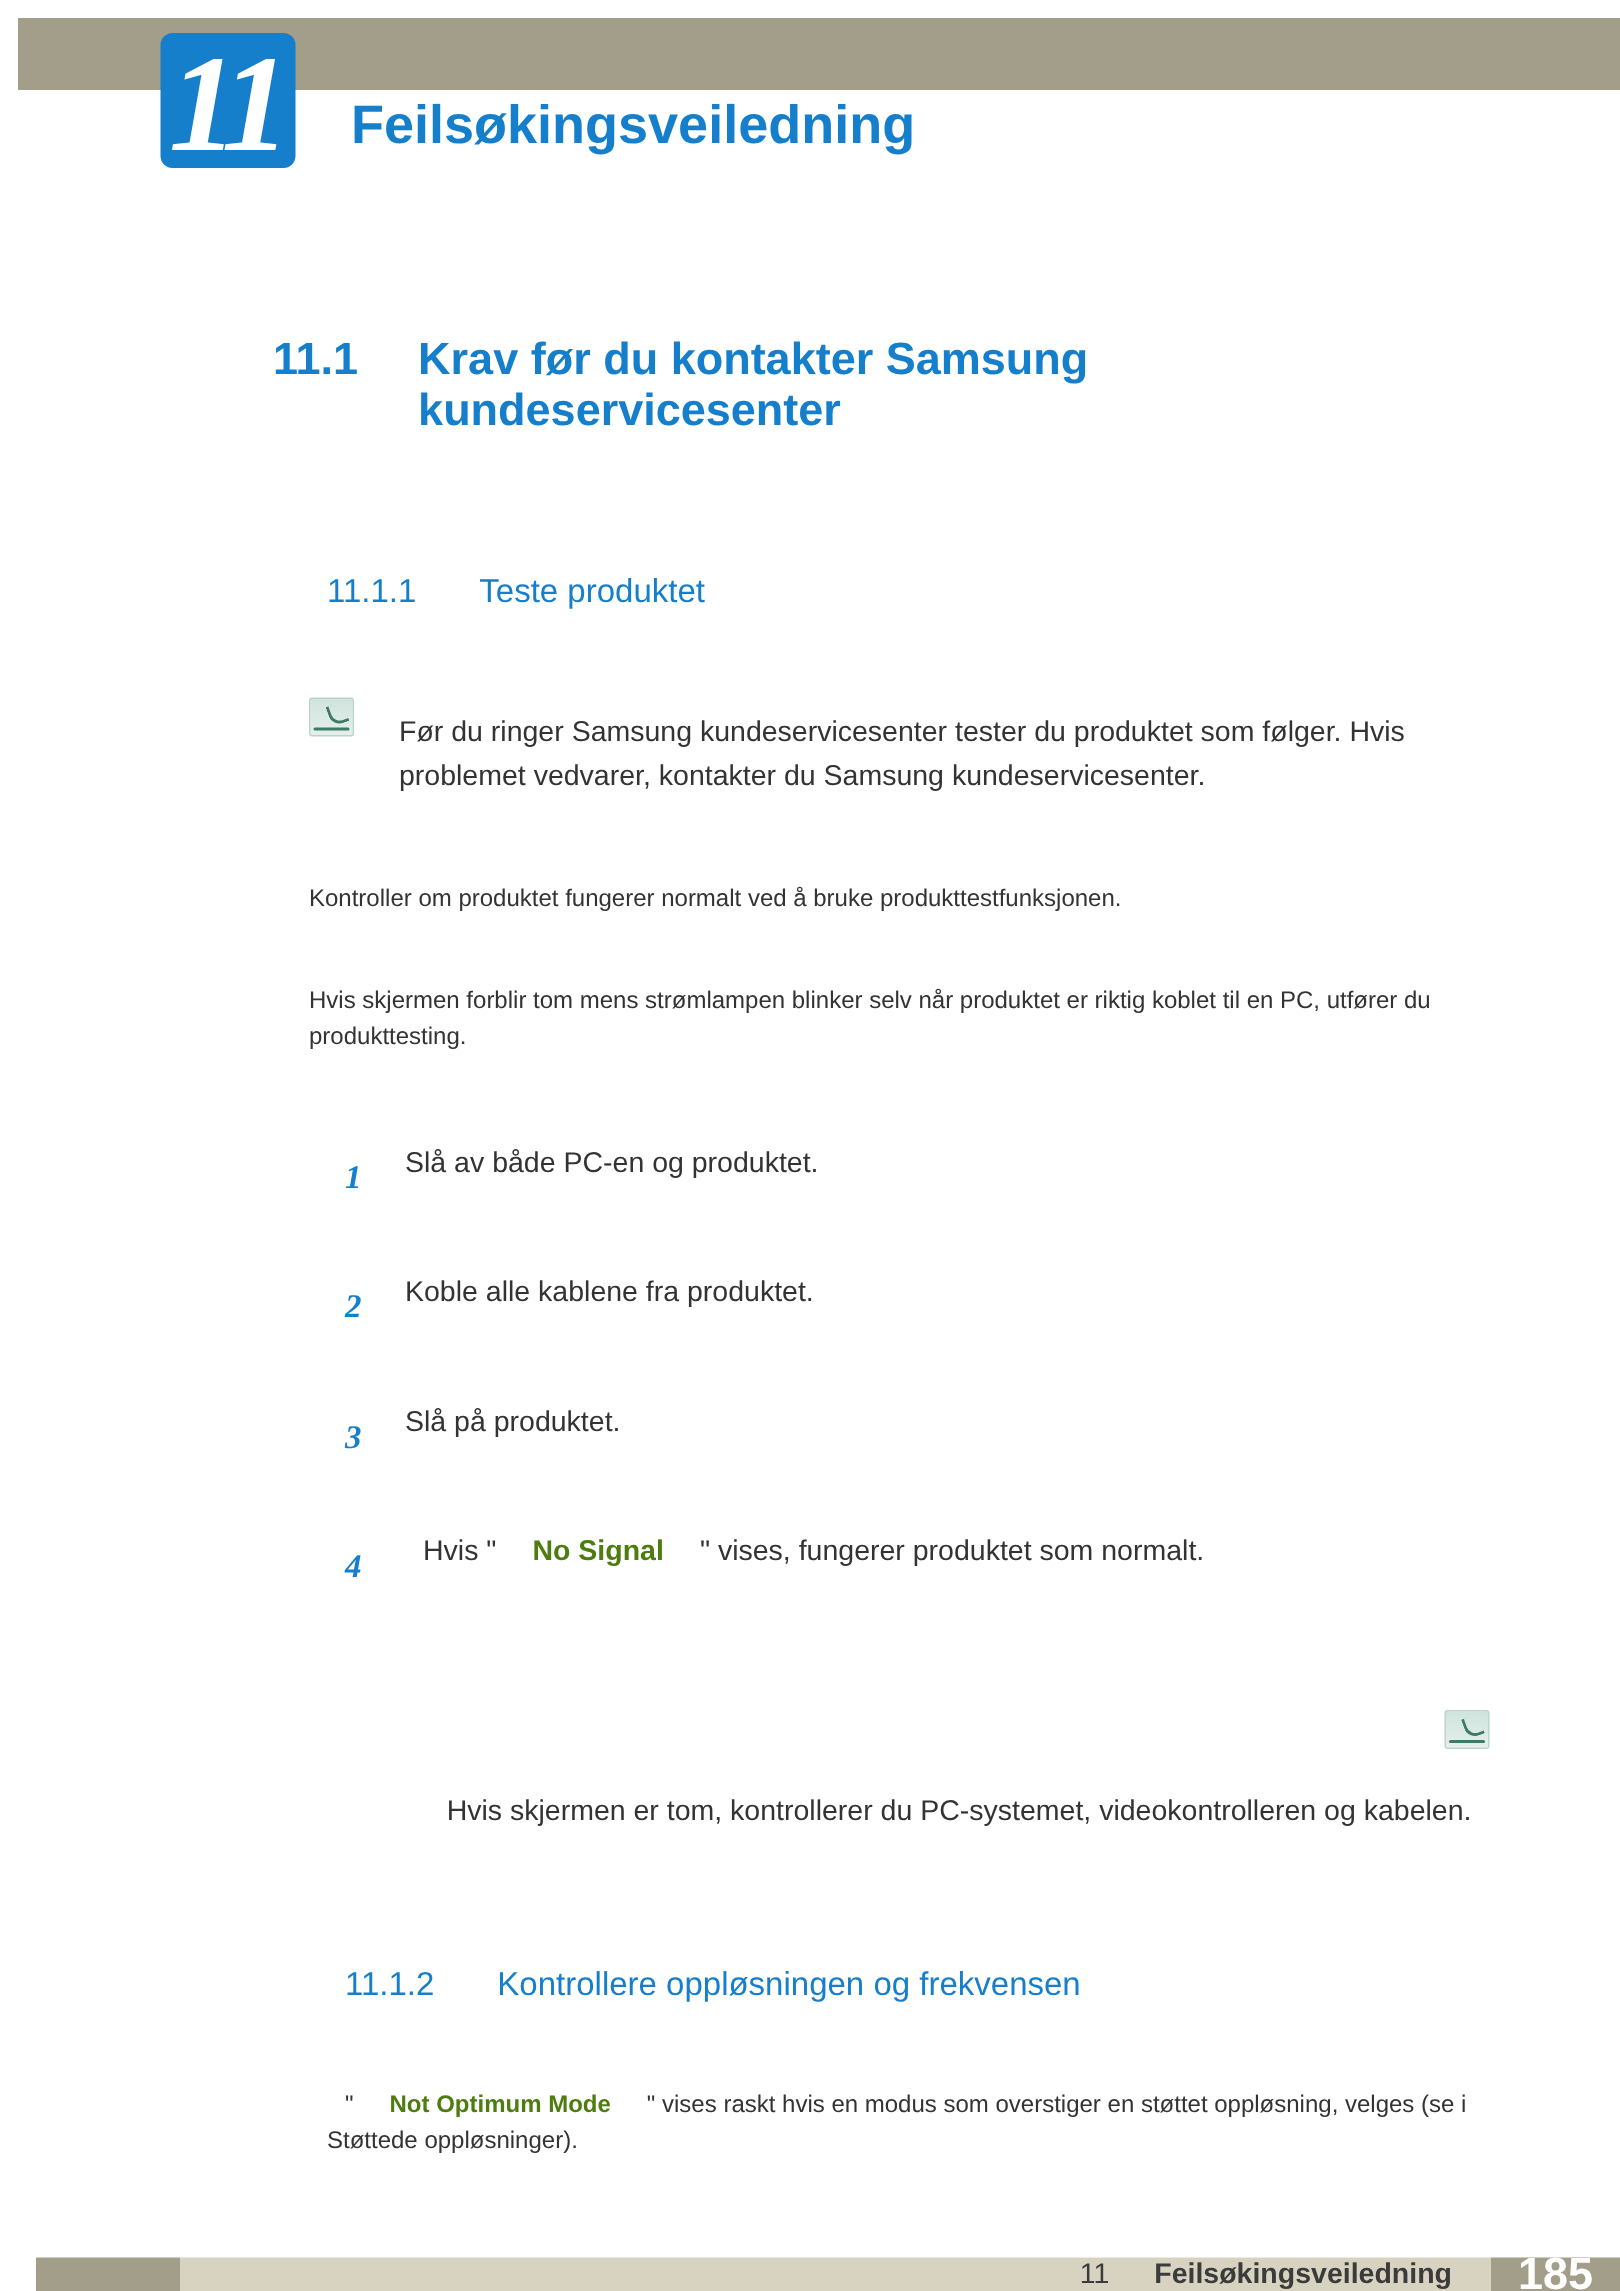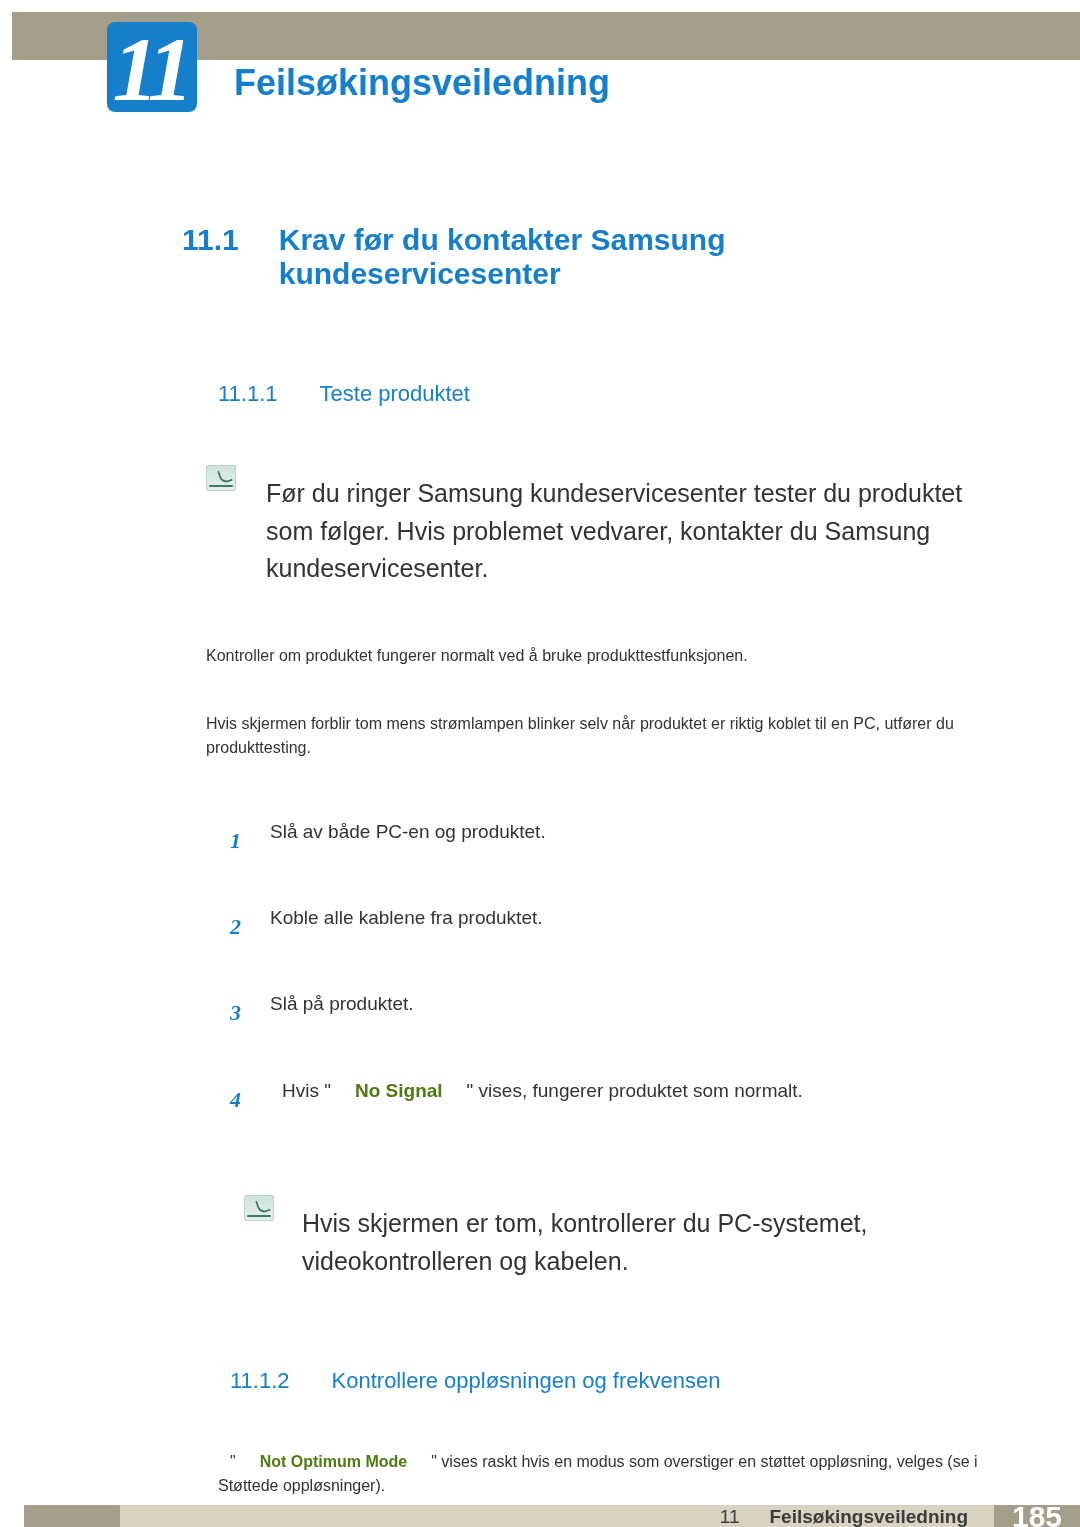--- a/index.html
+++ b/index.html
@@ -108,21 +108,21 @@
     right: 4px; top: 3px;
     width: 10px; height: 12px;
     border: 2px solid #3e7a6a;
     border-top: none;
     border-right: none;
     border-radius: 0 0 0 8px;
     transform: rotate(-20deg);
   }
 
   p, .para {
-    font-size: 25px;
+    font-size: 19px;
     line-height: 1.5;
     color: #333;
   }
   .body-para {
     margin-left: 80px;
     margin-bottom: 20px;
     font-size: 16px;
     line-height: 1.5;
   }
 
@@ -145,25 +145,26 @@
     font-weight: 600;
     width: 18px;
     flex-shrink: 0;
     line-height: 1.2;
   }
   .step-txt { font-size: 19px; line-height: 1.5; padding-top: 2px; }
   .red-bold { color: #4d7c0f; font-weight: 700; }
 
   .nested {
     display: flex;
-    align-items: flex-start;
+    align-items: flex-end;
     gap: 16px;
-    margin-left: 118px;
+    margin-left: 93px;
     margin-top: 14px;
     margin-bottom: 28px;
+    flex-direction: column;
   }
 
   .sec2 { margin-top: 28px; }
 
   .footer {
     position: absolute;
     left: 0; bottom: 0; width: 100%; height: 46px;
     display: flex;
     align-items: stretch;
   }

